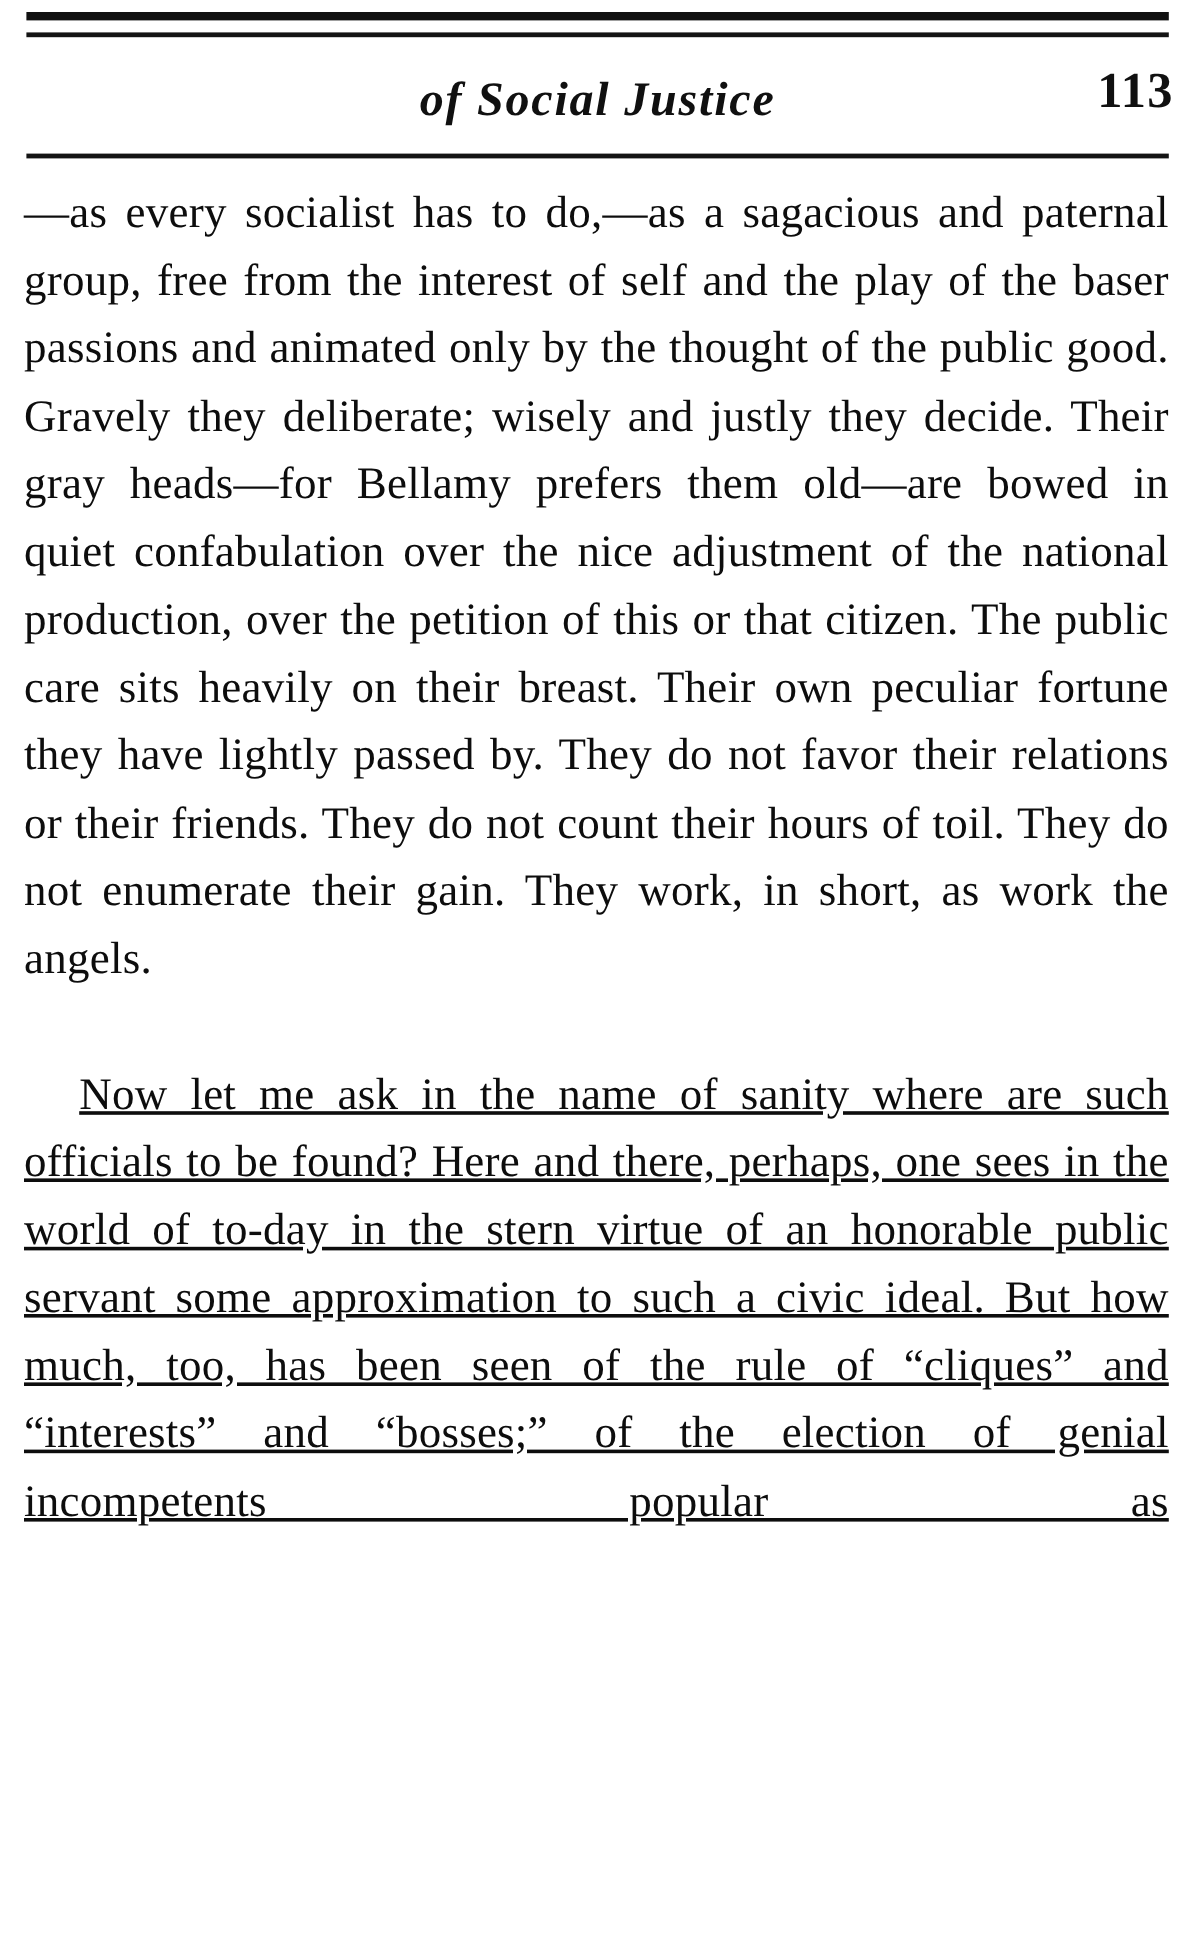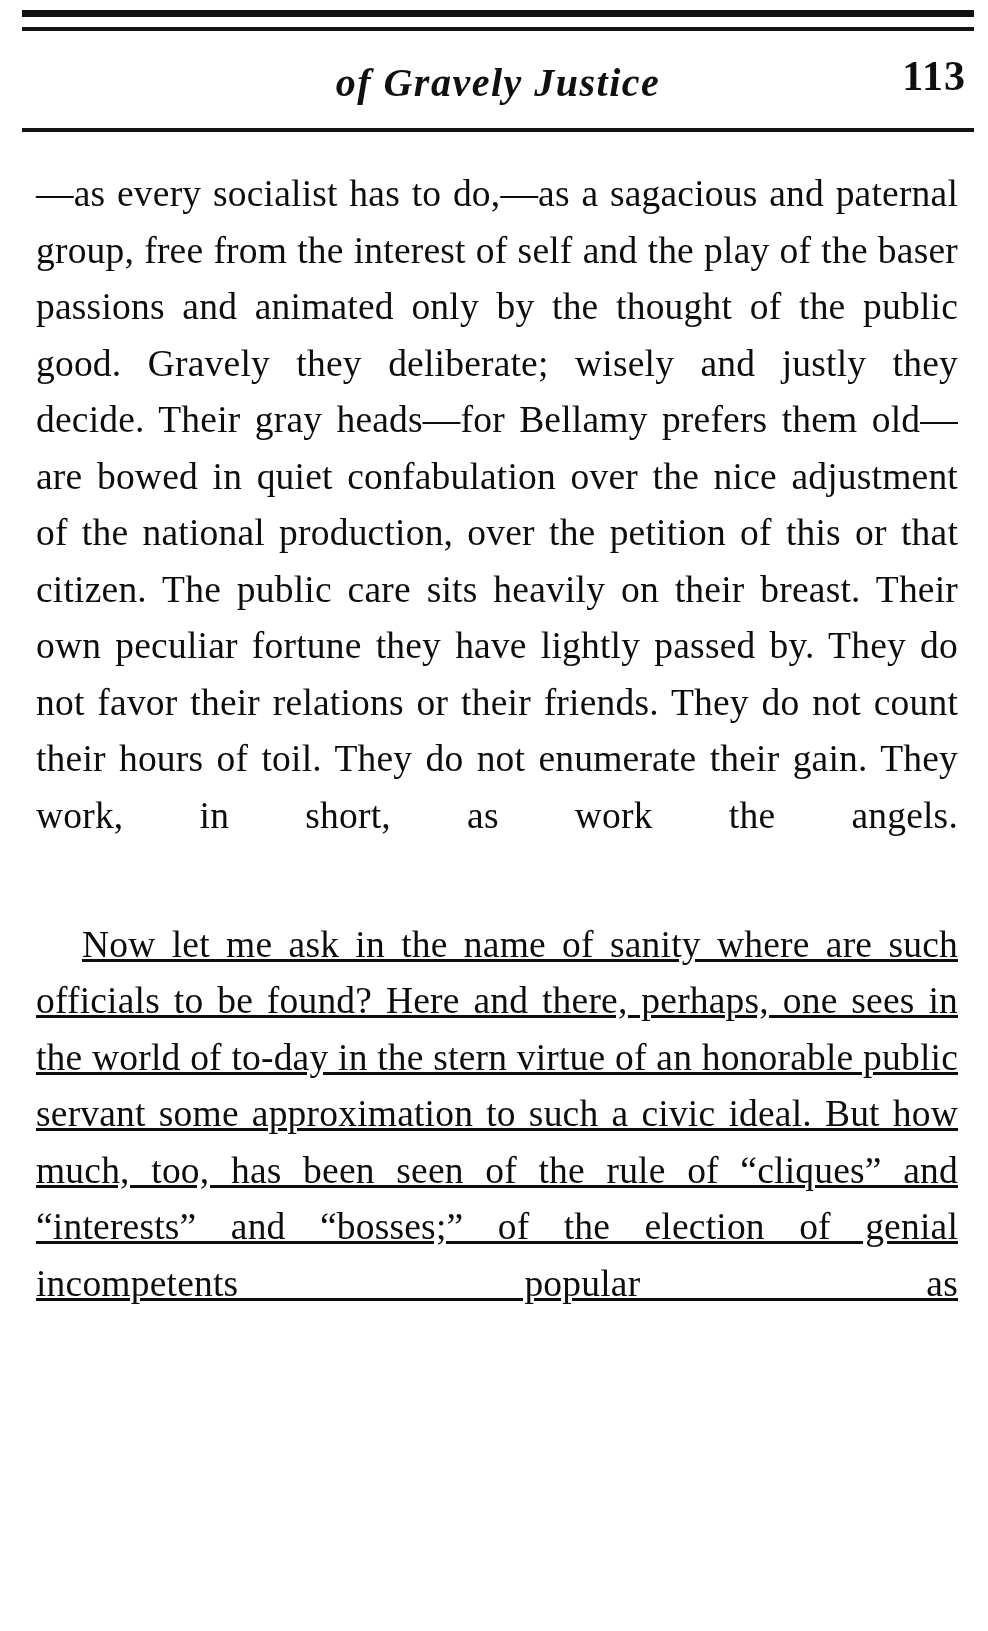--- a/index.html
+++ b/index.html
@@ -53,21 +53,21 @@
     font-family: "Liberation Serif", serif;
     font-style: italic;
     font-weight: 700;
     font-size: 40px;
     letter-spacing: 1.5px;
     color: #101010;
     white-space: nowrap;
   }
   .folio {
     position: absolute;
-    right: 22px;
+    right: 10px;
     top: 52px;
     font-family: "Liberation Serif", serif;
     font-weight: 700;
     font-size: 42px;
     letter-spacing: 1px;
     color: #101010;
   }
   .rule-head-bottom {
     position: absolute;
     left: 22px;
@@ -84,21 +84,21 @@
     top: 150px;
     font-family: "Liberation Serif", serif;
     font-size: 37.5px;
     line-height: 56.5px;
     text-align: justify;
     text-justify: inter-word;
     color: #0d0d0d;
     letter-spacing: 0.2px;
   }
   .para {
-    margin: 16px;
+    margin: 0;
     text-align: justify;
   }
   .para + .para {
     text-indent: 46px;
     text-decoration: underline;
   }
   
   .para::after {
     content: "";
     display: inline-block;
@@ -107,21 +107,21 @@
 </style>
 </head>
 <body>
 
 <div class="page">
 
   <div class="rule-top-thick"></div>
   <div class="rule-top-thin"></div>
 
   <div class="header">
-    <span class="header-title">of Gravely Justice</span>
+    <span class="header-title">of Social Justice</span>
   </div>
 
   <div class="folio">113</div>
 
   <div class="rule-head-bottom"></div>
 
   <div class="body-text">
     <p class="para">—as every socialist has to do,—as a sagacious and paternal group, free from the interest of self and the play of the baser passions and animated only by the thought of the public good. Gravely they deliberate; wisely and justly they decide.  Their gray heads—for Bellamy prefers them old—are bowed in quiet confabulation over the nice adjustment of the national production, over the petition of this or that citizen.  The public care sits heavily on their breast.  Their own peculiar fortune they have lightly passed by.  They do not favor their relations or their friends.  They do not count their hours of toil.  They do not enumerate their gain.  They work, in short, as work the angels.</p>
     <p class="para">Now let me ask in the name of sanity where are such officials to be found?  Here and there, perhaps, one sees in the world of to-day in the stern virtue of an honorable public servant some approximation to such a civic ideal. But how much, too, has been seen of the rule of “cliques” and “interests” and “bosses;” of the election of genial incompetents popular as</p>
   </div>

